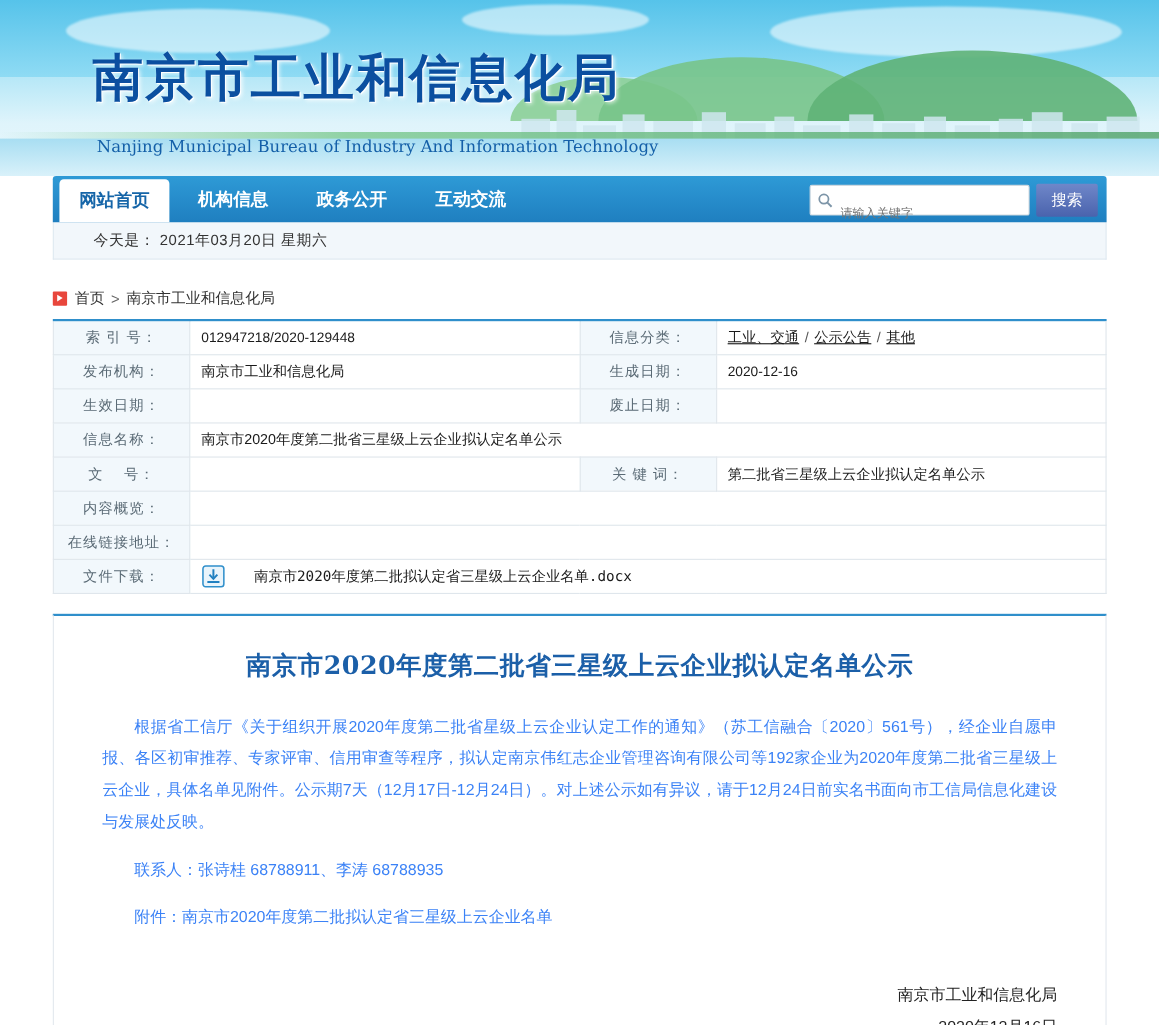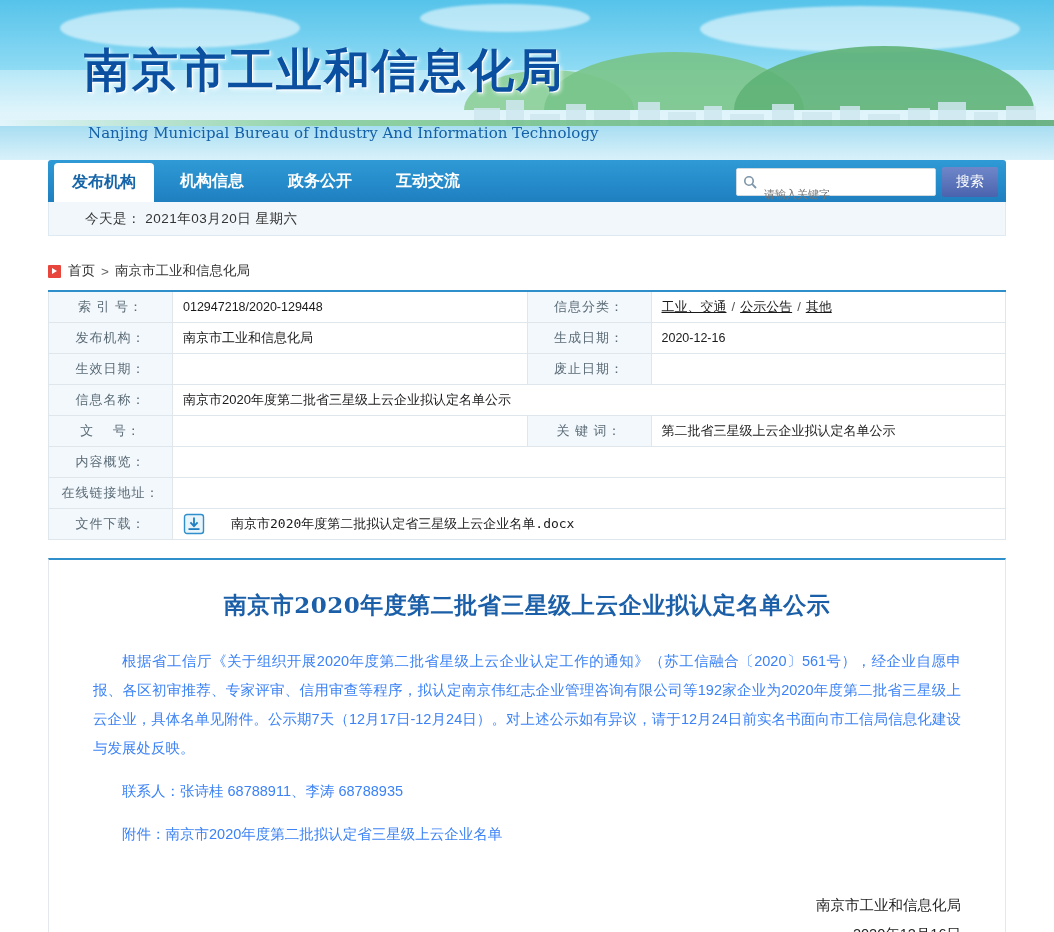--- a/index.html
+++ b/index.html
@@ -278,21 +278,21 @@
   </div>
   <div class="green-strip"></div>
   <div class="water"></div>
   <div class="title-cn">南京市工业和信息化局</div>
   <div class="title-en">Nanjing Municipal Bureau of Industry And Information Technology</div>
 </div>
 
 <div class="nav-wrap">
   <div class="nav">
     <div class="nav-items">
-      <div class="nav-item active">发布机构</div>
+      <div class="nav-item active">网站首页</div>
       <div class="nav-item">机构信息</div>
       <div class="nav-item">政务公开</div>
       <div class="nav-item">互动交流</div>
     </div>
     <div class="search-box">
       <div class="search-field">
         <span class="search-icon">
           <svg width="14" height="14" viewBox="0 0 14 14">
             <circle cx="6" cy="6" r="4.2" fill="none" stroke="#7d95a8" stroke-width="1.6"></circle>
             <line x1="9.2" y1="9.2" x2="13" y2="13" stroke="#7d95a8" stroke-width="1.8"></line>

